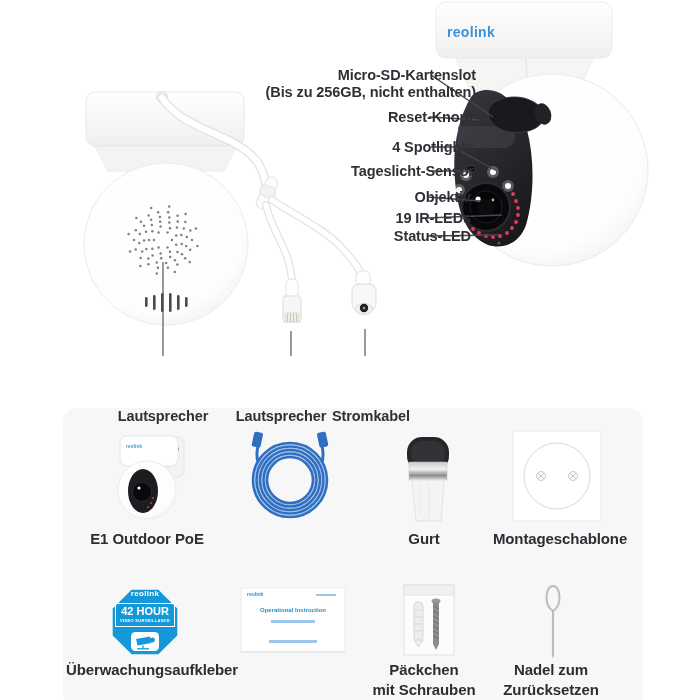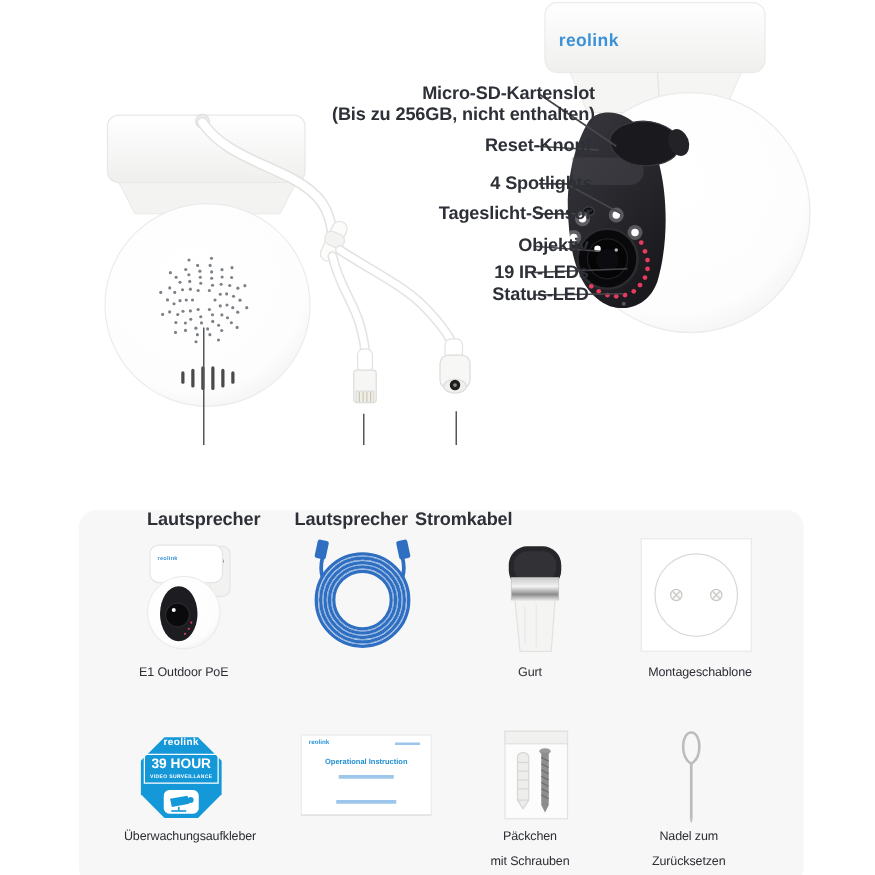--- a/index.html
+++ b/index.html
@@ -3,21 +3,21 @@
 <meta charset="utf-8">
 <style>
   html,body{margin:0;padding:0;background:#ffffff;}
   .stage{position:relative;width:700px;height:700px;background:#ffffff;overflow:hidden;
          font-family:"Liberation Sans",sans-serif;padding-left:48px;}
   .layer-svg{position:absolute;left:0;top:0;}
   .callout{position:absolute;font-size:14.5px;font-weight:600;color:#2e3037;
            text-align:right;white-space:nowrap;line-height:17px;letter-spacing:-0.1px;}
   .under-label{position:absolute;font-size:14.5px;font-weight:600;color:#2e3037;
                transform:translateX(-50%);white-space:nowrap;letter-spacing:-0.1px;margin-top:48px;}
-  .pkg-label{position:absolute;font-size:10px;font-weight:400;color:#2c2e34;
+  .pkg-label{position:absolute;font-size:15px;font-weight:700;color:#2c2e34;
              transform:translateX(-50%);text-align:center;white-space:nowrap;
              line-height:20px;letter-spacing:-0.1px;}
   .logo-main{position:absolute;left:447px;top:24px;font-size:14px;font-weight:700;
              color:#3b92d6;letter-spacing:.3px;}
   .logo-mini{position:absolute;left:126px;top:444px;font-size:4.5px;font-weight:700;
              color:#3b92d6;letter-spacing:.2px;}
   .stk-brand{position:absolute;left:112px;top:589px;width:66px;text-align:center;
              font-size:8px;font-weight:700;color:#ffffff;letter-spacing:.3px;}
   .stk-box{position:absolute;left:115px;top:603px;width:60px;height:24px;
            border:1.5px solid #ffffff;box-sizing:border-box;text-align:center;}
@@ -379,21 +379,21 @@
 <div class="callout" style="right:277px;top:228px">Status-LED</div>
 
 <span class="under-label" style="left:163px;top:360px">Lautsprecher</span>
 <span class="under-label" style="left:281px;top:360px">Lautsprecher</span>
 <span class="under-label" style="left:371px;top:360px">Stromkabel</span>
 
 <span class="logo-mini">reolink</span>
 
 <span class="stk-brand">reolink</span>
 <div class="stk-box">
-  <span class="stk-hours">39 HOUR</span>
+  <span class="stk-hours">42 HOUR</span>
   <span class="stk-sub">VIDEO SURVEILLANCE</span>
 </div>
 
 <span class="man-brand">reolink</span>
 <div class="man-bar" style="left:316px;top:594px;width:20px;height:2px"></div>
 <span class="man-title">Operational Instruction</span>
 <div class="man-bar" style="left:271px;top:620px;width:44px;height:2.5px"></div>
 <div class="man-bar" style="left:269px;top:640px;width:48px;height:2.5px"></div>
 
 <span class="pkg-label" style="left:147px;top:529px">E1 Outdoor PoE</span>

